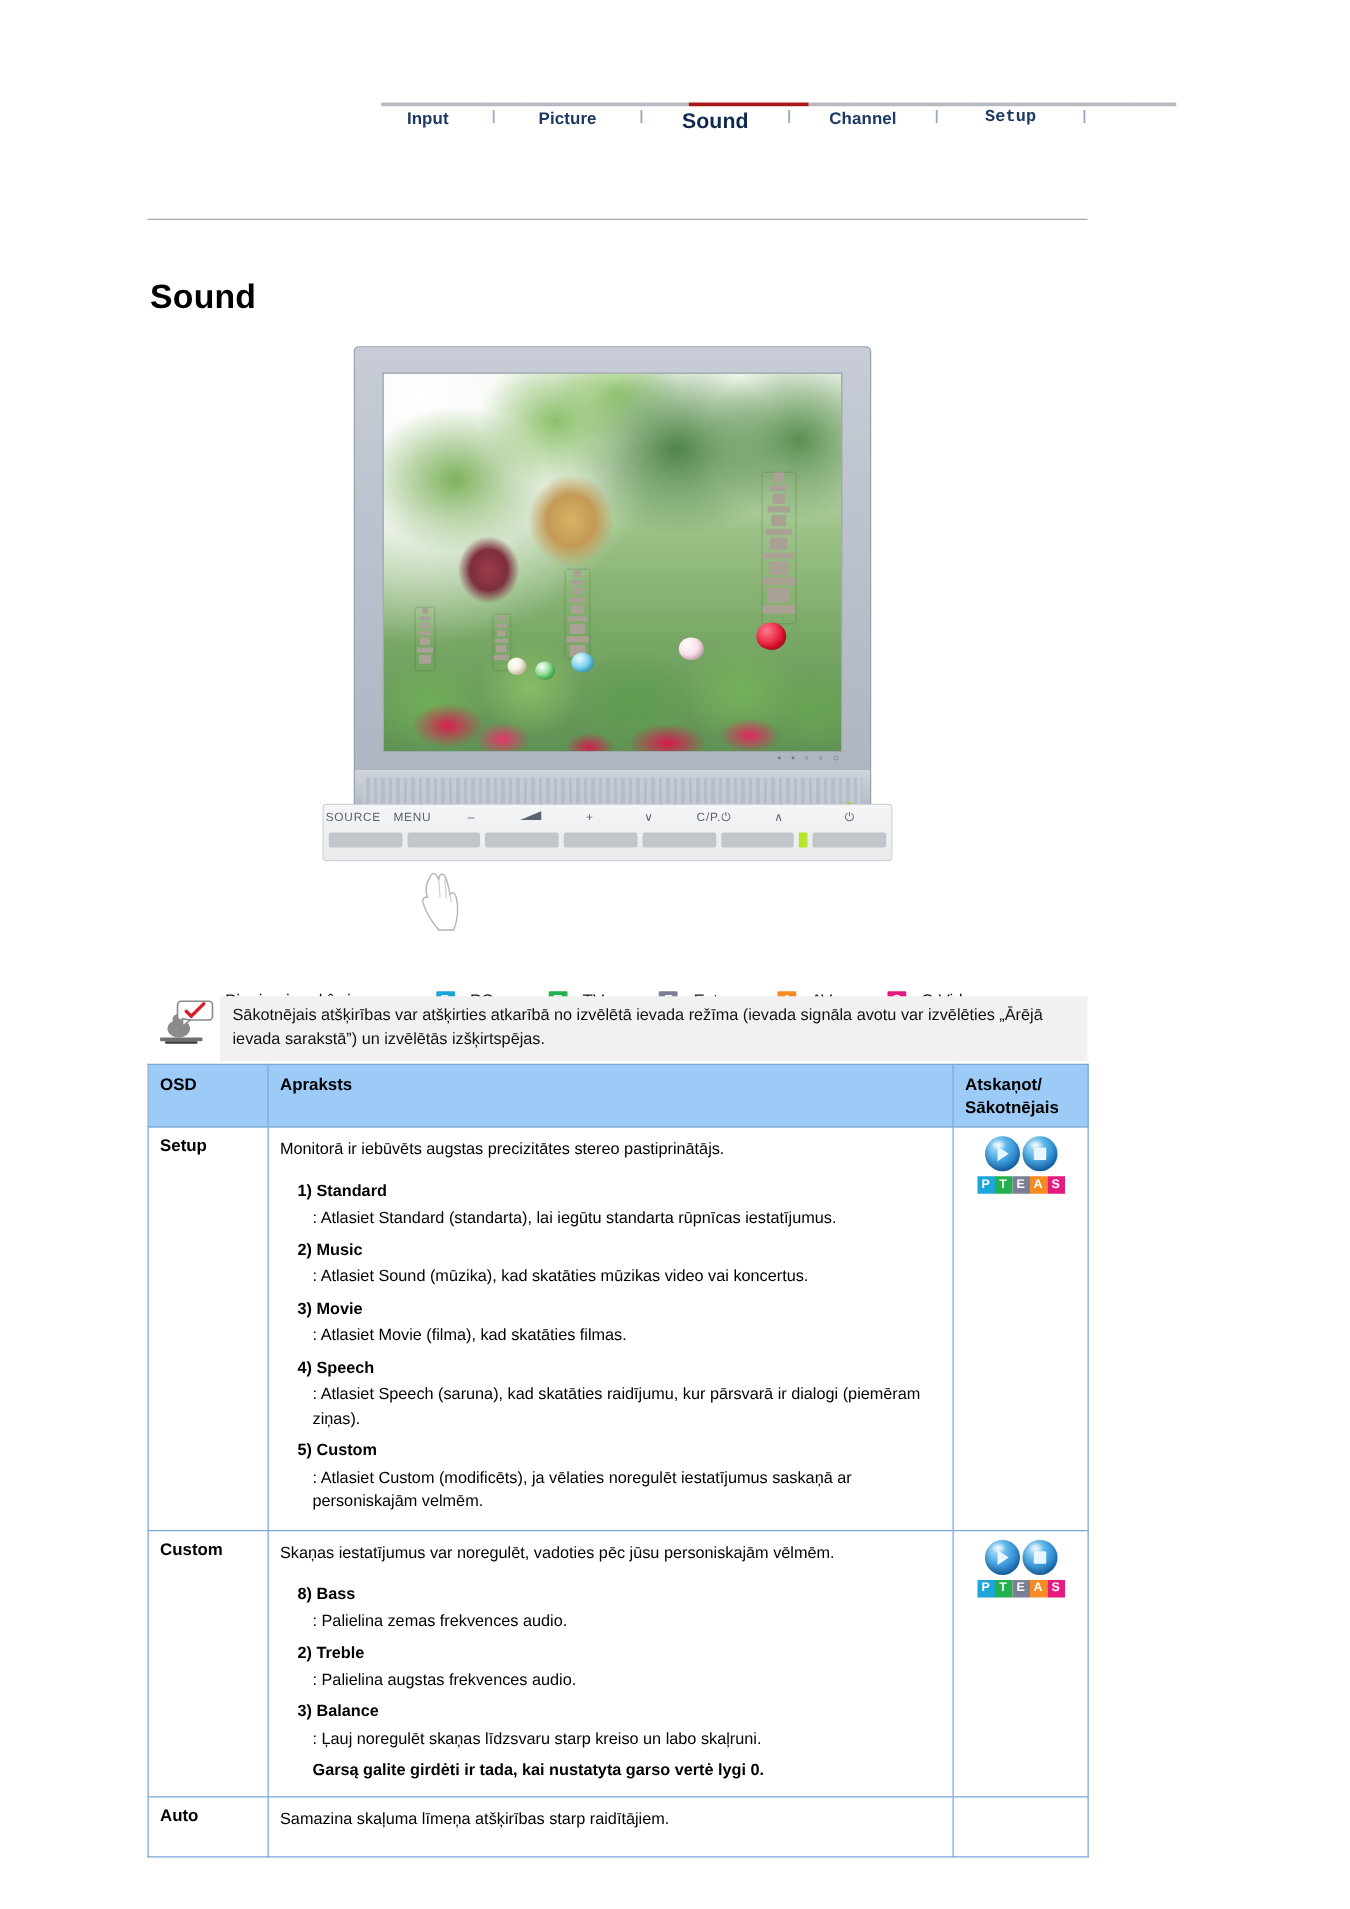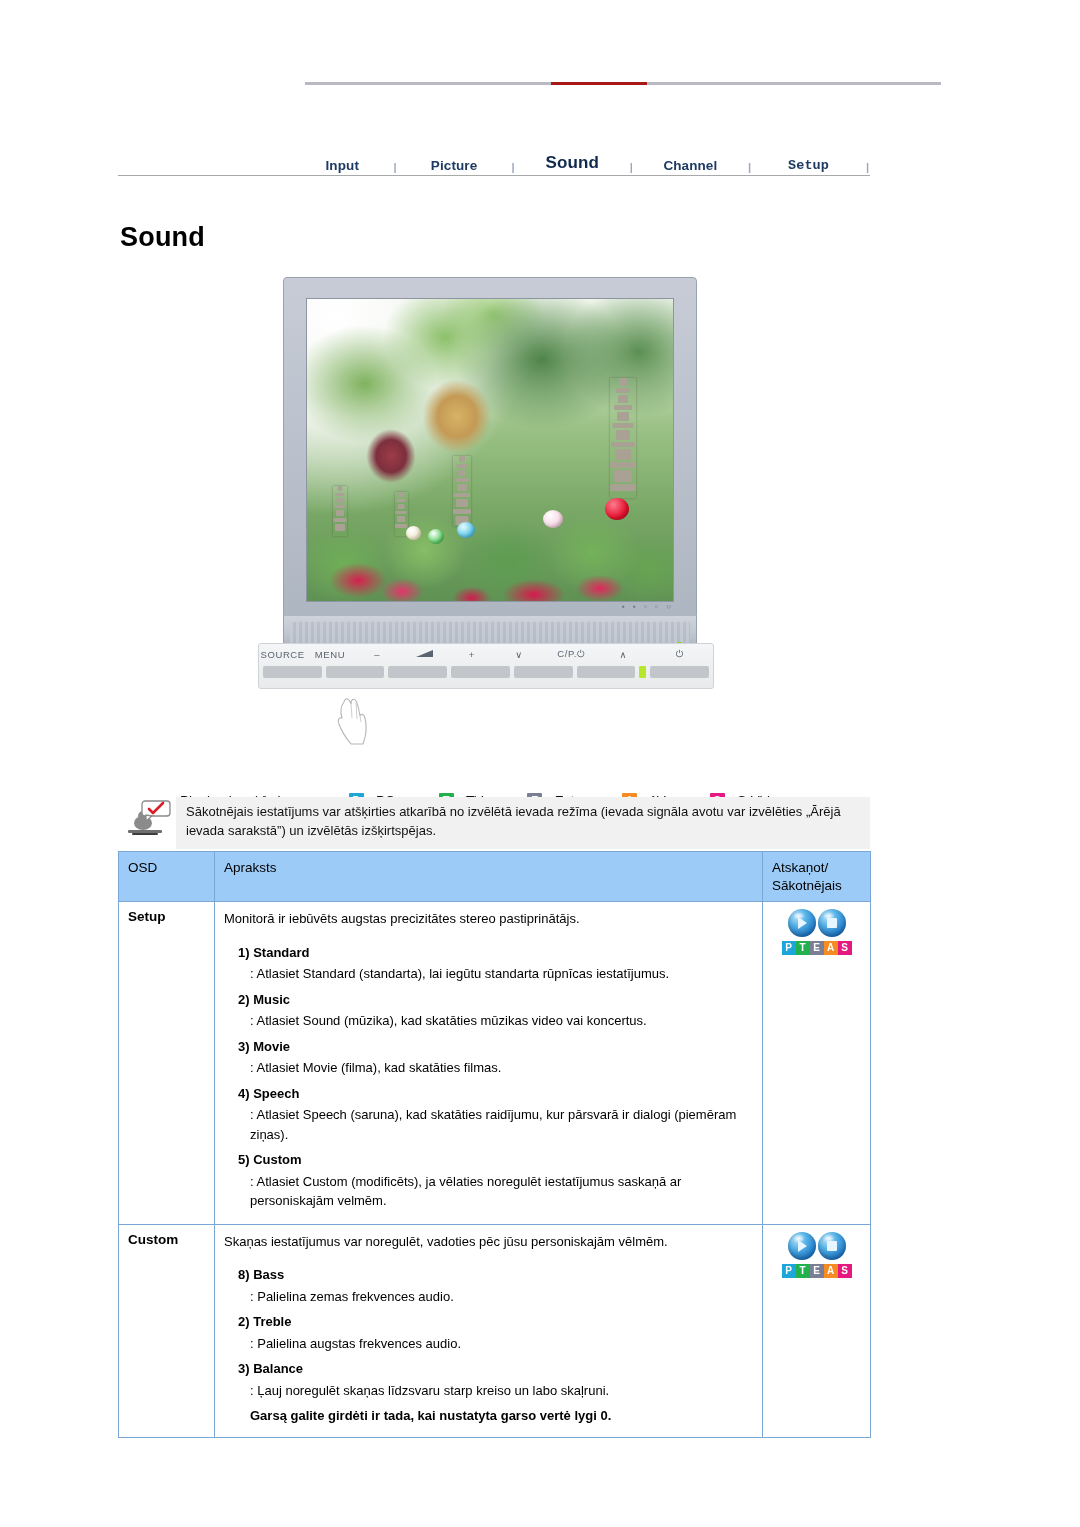--- a/index.html
+++ b/index.html
@@ -26,23 +26,22 @@
     position: relative;
     height: 3px;
     display: flex;
   }
   .nav-rule .seg { height: 3px; }
   .nav-rule .seg.plain { background: #b9b9c2; flex: 0 0 auto; }
   .nav-rule .seg.active { background: #a81818; flex: 0 0 auto; }
 
   .nav-items {
     display: flex;
-    align-items: flex-end;
-    padding-top: 20px;
-    margin-top: 48px;
+    align-items: flex-start;
+    padding-top: 2px;
   }
   .nav-item {
     color: #1d3a63;
     font-size: 13.5px;
     font-weight: bold;
     text-align: center;
     letter-spacing: .1px;
     white-space: nowrap;
   }
   .nav-item.active {
@@ -251,21 +250,21 @@
     table-layout: fixed;
   }
   table.osd th, table.osd td {
     border: 1px solid #7ba7d7;
     vertical-align: top;
     padding: 7px 9px;
   }
   table.osd thead th {
     background: #9ccbf7;
     font-size: 13.5px;
-    font-weight: normal;
+    font-weight: bold;
     text-align: left;
     color: #000;
     line-height: 1.3;
   }
   .col-osd { width: 96px; }
   .col-desc { width: 548px; }
   .col-play { width: 108px; }
 
   td.osd-name {
     font-size: 13.5px;
@@ -475,21 +474,21 @@
     <svg viewBox="0 0 58 48" width="58" height="48">
       <ellipse cx="25" cy="26" rx="9" ry="7" fill="#8b8b8b"></ellipse>
       <circle cx="25" cy="19" r="5" fill="#8b8b8b"></circle>
       <rect x="10" y="33" width="34" height="3" rx="1" fill="#6f6f6f"></rect>
       <rect x="14" y="36" width="26" height="2" rx="1" fill="#3d3d3d"></rect>
       <rect x="24" y="4" width="28" height="15" rx="3" fill="#ffffff" stroke="#8b8b8b" stroke-width="1.3"></rect>
       <polygon points="28,18 28,24 34,19" fill="#ffffff" stroke="#8b8b8b" stroke-width="1.3"></polygon>
       <path d="M31 12 L35 16 L45 6" fill="none" stroke="#d81f2a" stroke-width="2.6" stroke-linecap="round" stroke-linejoin="round"></path>
     </svg>
   </div>
-  <div class="note-body">Sākotnējais iestatījums var atšķirties atkarībā no izvēlētā ievada režīma (ievada signāla avotu var izvēlēties „Ārējā ievada sarakstā”) un izvēlētās izšķirtspējas.</div>
+  <div class="note-body">Sākotnējais atšķirības var atšķirties atkarībā no izvēlētā ievada režīma (ievada signāla avotu var izvēlēties „Ārējā ievada sarakstā”) un izvēlētās izšķirtspējas.</div>
 </div>
 
 <table class="osd">
   <colgroup>
     <col class="col-osd">
       <col class="col-desc">
       <col class="col-play">
   </colgroup>
   <thead>
     <tr>
@@ -562,14 +561,21 @@
           </div>
           <div class="pteas">
             <span style="background: rgb(28, 166, 218);">P</span>
             <span style="background: rgb(34, 177, 76);">T</span>
             <span style="background: rgb(123, 127, 149);">E</span>
             <span style="background: rgb(245, 139, 34);">A</span>
             <span style="background: rgb(229, 25, 127);">S</span>
           </div>
         </td>
       </tr>
+      <tr>
+        <td class="osd-name">Auto</td>
+        <td class="desc">
+          <p class="lead">Samazina skaļuma līmeņa atšķirības starp raidītājiem.</p>
+        </td>
+        <td class="play"></td>
+      </tr>
     </tbody>
 </table>
 
 </body></html>

